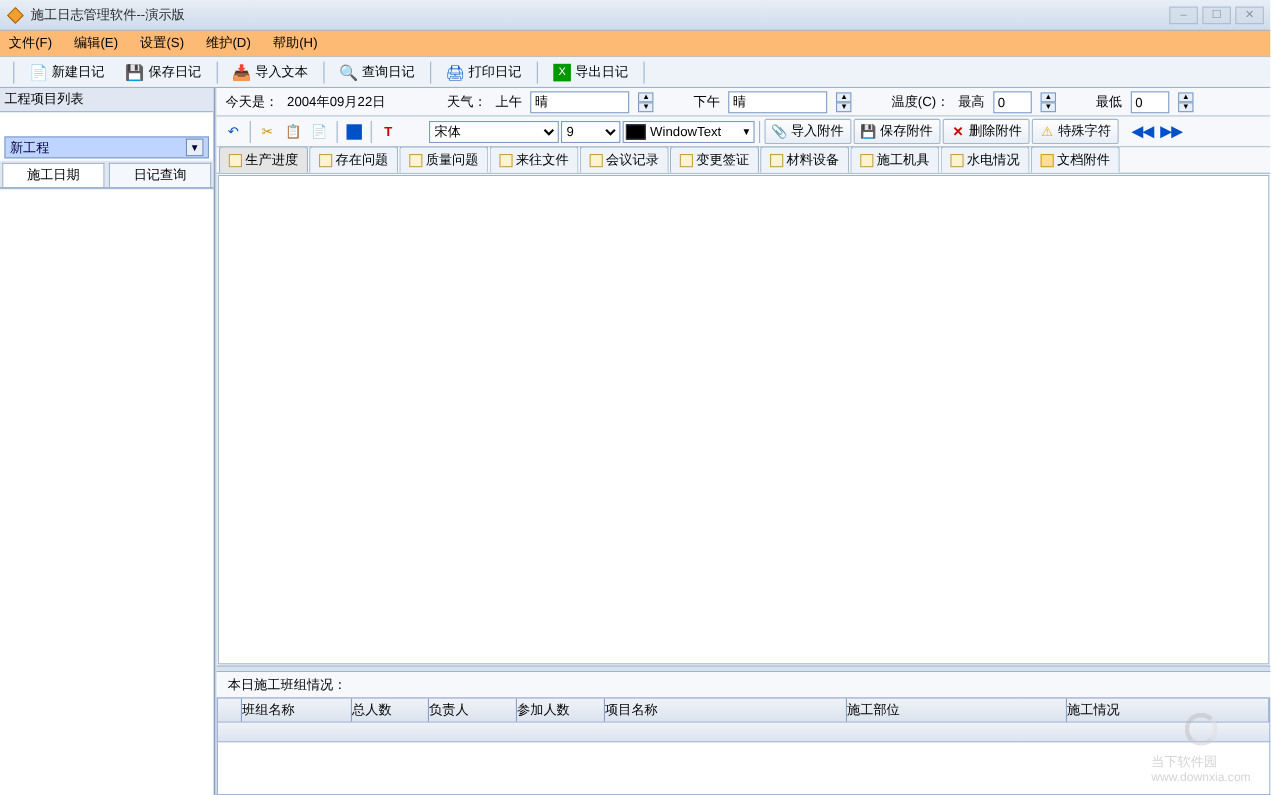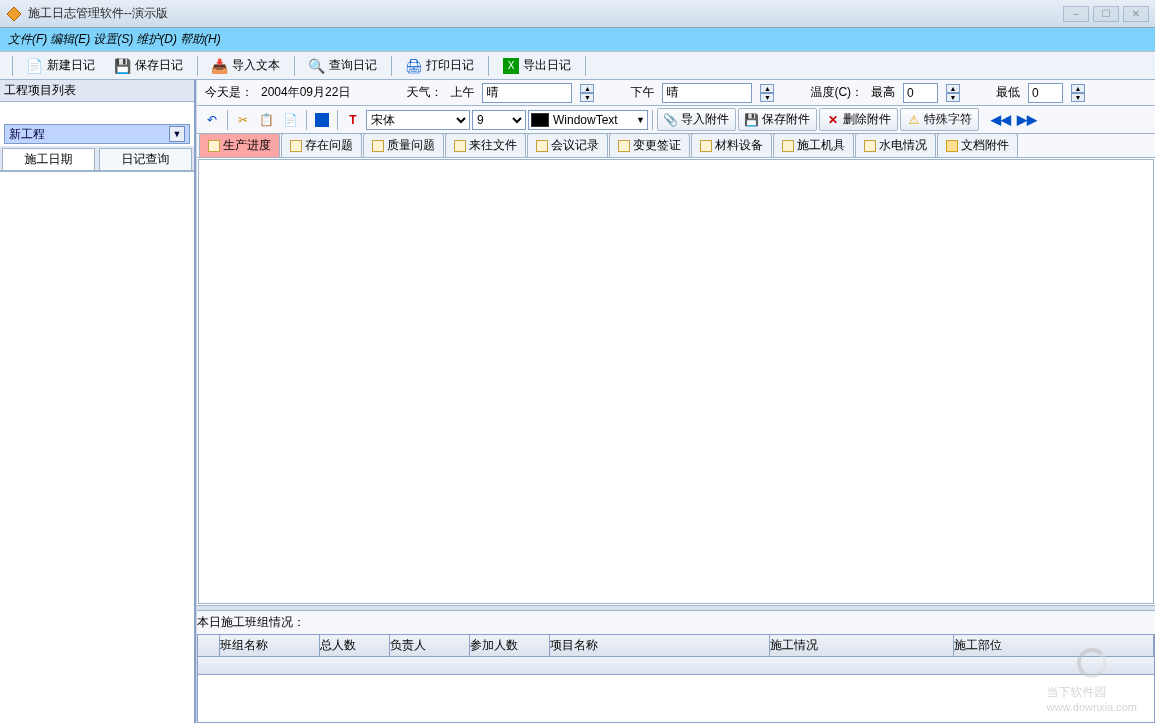--- a/index.html
+++ b/index.html
@@ -4,21 +4,21 @@
 <style>
 * { box-sizing: border-box; margin: 0; padding: 0; font-family: "SimSun", "Microsoft YaHei", sans-serif; font-size: 12px; }
 body { background: #fff; width: 1155px; height: 723px; overflow: hidden; position: relative; }
 
 .titlebar { height: 28px; background: linear-gradient(#e8eef6, #cddceb); border-bottom: 1px solid #8da2b8; display: flex; align-items: center; padding: 0 6px; }
 .titlebar .appicon { width: 16px; height: 16px; margin-right: 6px; }
 .titlebar .title { color: #2a2a2a; }
 .titlebar .winbtns { margin-left: auto; display: flex; gap: 4px; opacity: 0.6; }
 .titlebar .winbtns div { width: 26px; height: 16px; background: #d0dce8; border: 1px solid #8da2b8; font-size: 10px; text-align: center; line-height: 13px; color: #556; }
 
-.menubar { height: 24px; background: #7dd3fc; border-bottom: 1px solid #c0c0c0; display: flex; align-items: center; padding: 0 8px; gap: 3px; font-style: italic; }
+.menubar { height: 24px; background: #fdba74; border-bottom: 1px solid #c0c0c0; display: flex; align-items: center; padding: 0 8px; gap: 20px; }
 .menubar span { cursor: default; }
 
 .toolbar1 { height: 28px; background: #eef3f9; border-bottom: 1px solid #9db4ca; display: flex; align-items: center; padding: 0 8px; }
 .toolbar1 .tbtn { display: flex; align-items: center; gap: 4px; padding: 2px 10px; cursor: default; }
 .toolbar1 .sep { width: 1px; height: 20px; background: #9db4ca; margin: 0 4px; }
 .tbtn .ico { width: 16px; height: 16px; display: inline-flex; align-items: center; justify-content: center; font-size: 14px; }
 
 .mainrow { display: flex; height: calc(723px - 28px - 24px - 28px); }
 
 .leftpanel { width: 196px; border-right: 2px solid #8aa2ca; display: flex; flex-direction: column; }
@@ -38,39 +38,39 @@
 .inforow .txt { height: 20px; border: 1px solid #7b9cc6; background: #fff; padding: 0 3px; }
 .inforow .w1 { width: 90px; }
 .inforow .w2 { width: 35px; }
 .spinner { display: flex; flex-direction: column; width: 14px; }
 .spinner div { height: 9px; border: 1px solid #7b9cc6; background: #e8eef6; font-size: 7px; text-align: center; line-height: 7px; }
 
 .toolbar2 { height: 28px; border-bottom: 1px solid #9db4ca; background: #f6f8fb; display: flex; align-items: center; padding: 0 4px; gap: 2px; }
 .toolbar2 .ib { width: 22px; height: 22px; display: flex; align-items: center; justify-content: center; border: 1px solid transparent; }
 .toolbar2 .sep { width: 1px; height: 20px; background: #9db4ca; margin: 0 2px; }
 .toolbar2 select, .toolbar2 .cbo { height: 20px; border: 1px solid #7b9cc6; background: #fff; font-family: inherit; font-size: 12px; }
-.toolbar2 .fontcbo { width: 104px; }
+.toolbar2 .fontcbo { width: 118px; margin-left: 24px; }
 .toolbar2 .sizecbo { width: 54px; }
 .toolbar2 .colorcbo { width: 120px; display: flex; align-items: center; padding: 0 2px; gap: 4px; }
 .toolbar2 .colorswatch { width: 18px; height: 14px; background: #000; border: 1px solid #333; }
 .toolbar2 .abtn { display: flex; align-items: center; gap: 3px; padding: 2px 6px; border: 1px solid #a6b7cc; background: linear-gradient(#fdfdfe,#e8eef6); border-radius: 2px; }
 .abtn .ai { width: 14px; height: 14px; display: inline-flex; align-items: center; justify-content: center; }
 .navarrow { color: #0050c8; font-weight: bold; font-size: 13px; padding: 0 2px; }
 
 .tabstrip { height: 24px; background: #f6f8fb; display: flex; align-items: flex-end; padding: 0 2px; border-bottom: 1px solid #9db4ca; }
 .tabstrip .ctab { display: flex; align-items: center; gap: 3px; padding: 3px 8px; border: 1px solid #9db4ca; border-bottom: none; background: #eef3f9; margin-right: 1px; border-radius: 3px 3px 0 0; white-space: nowrap; }
-.tabstrip .ctab.active { background: #fca5a5; }
+.tabstrip .ctab.active { background: #e5e5e5; }
 .tabstrip .ctab .fi { width: 12px; height: 12px; border: 1px solid #c8a040; background: #fff3d0; }
 
 .editor { flex: 1; background: #fff; border: 1px solid #9db4ca; margin: 1px; }
 
 .splitbar { height: 6px; background: #d8e2ef; border-top: 1px solid #9db4ca; border-bottom: 1px solid #9db4ca; }
 
 .teamsection { background: #f6f8fb; }
-.teamhead { padding: 3px 0; }
+.teamhead { padding: 3px 10px; }
 .gridhead { display: flex; background: linear-gradient(#f0f3f8,#dbe3ee); border: 1px solid #8aa2ca; }
 .gridhead .gh { border-right: 1px solid #8aa2ca; padding: 2px 0; text-align: left; }
 .gridrow { height: 18px; border-left: 1px solid #8aa2ca; border-right: 1px solid #8aa2ca; border-bottom: 1px solid #8aa2ca; background: linear-gradient(#f0f3f8,#dbe3ee); }
 .gridbody { height: 48px; background: #fff; border-left: 1px solid #8aa2ca; border-right: 1px solid #8aa2ca; border-bottom: 1px solid #8aa2ca; }
 
 .watermark { position: absolute; right: 18px; bottom: 10px; color: #aaa; font-size: 20px; font-family: "Microsoft YaHei"; display: flex; align-items: center; gap: 6px; opacity: 0.5; flex-direction: column; }
 .watermark .sub { font-size: 11px; display: block; color: #aaa; }
 .watermark .ologo { width: 30px; height: 30px; border: 4px solid #bbb; border-radius: 50%; border-right-color: #ddd; border-bottom-color: #ccc; }
 </style>
 </head>
@@ -283,22 +283,22 @@
 
     <div class="teamsection">
       <div class="teamhead">本日施工班组情况：</div>
       <div class="gridhead">
         <div class="gh" style="width:22px"></div>
         <div class="gh" style="width:100px">班组名称</div>
         <div class="gh" style="width:70px">总人数</div>
         <div class="gh" style="width:80px">负责人</div>
         <div class="gh" style="width:80px">参加人数</div>
         <div class="gh" style="width:220px">项目名称</div>
+        <div class="gh" style="width:200px">施工部位</div>
         <div class="gh" style="flex:1">施工情况</div>
-        <div class="gh" style="width:200px">施工部位</div>
       </div>
       <div class="gridrow"></div>
       <div class="gridbody"></div>
     </div>
 
   </div>
 </div>
 
 <div class="watermark">
   <div class="ologo"></div>

